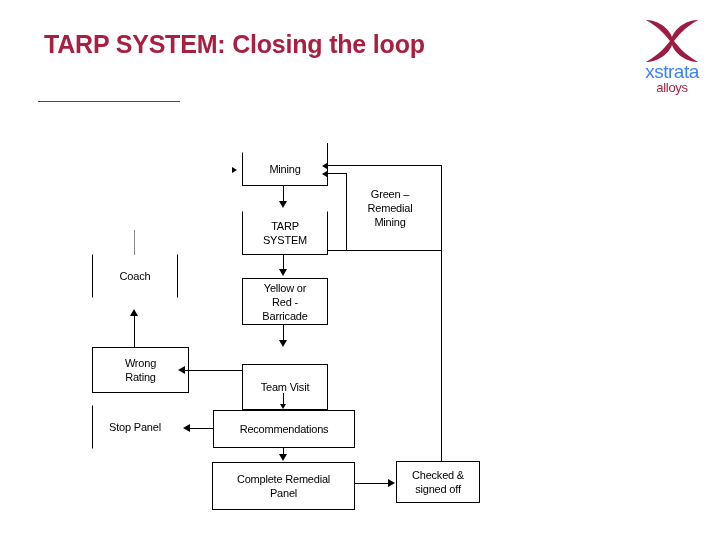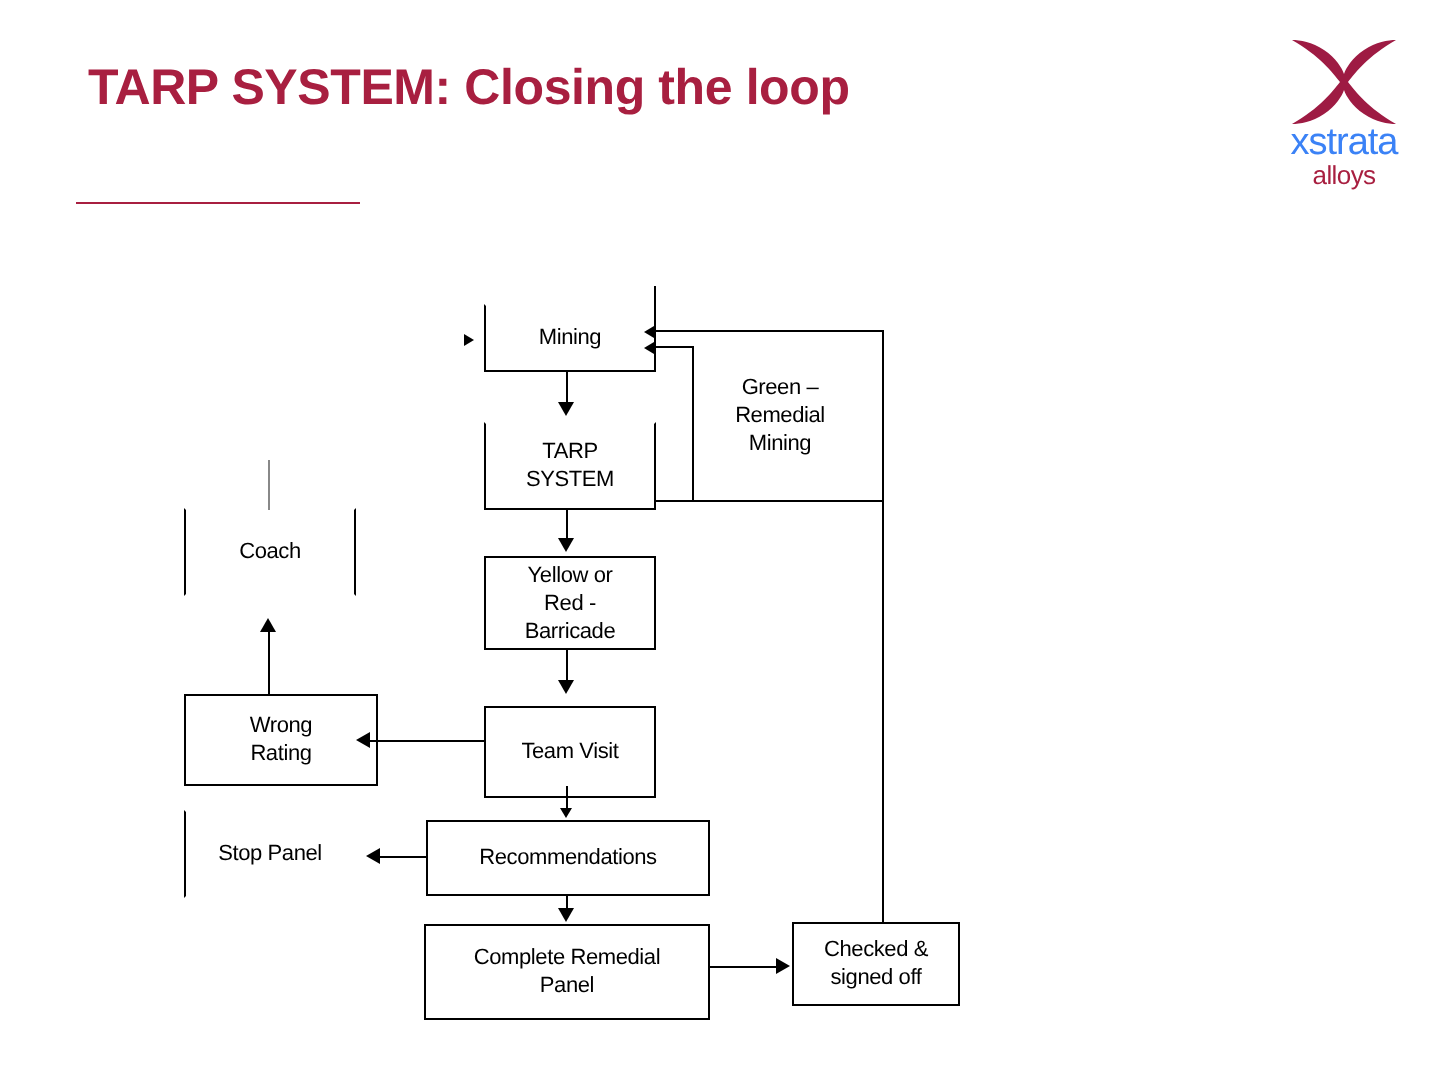--- a/index.html
+++ b/index.html
@@ -235,21 +235,21 @@
     <div class="vline" style="left:134px; top:315px; height:32px;"></div>
     <div class="arrow arrow-up" style="left:130px; top:309px;"></div>
 
     <div class="dnode" style="left:92px; top:347px; width:97px; height:46px;">
       <span>
         <span>Wrong</span><br>
         <span>Rating</span>
       </span>
     </div>
 
-    <div class="dnode" style="left:242px; top:353px; width:86px; height:46px;">
+    <div class="dnode" style="left:242px; top:364px; width:86px; height:46px;">
       <span>Team Visit</span>
     </div>
 
     <div class="hline" style="left:185px; top:370px; width:57px;"></div>
     <div class="arrow arrow-left" style="left:178px; top:366px;"></div>
 
     <div class="vline" style="left:283px; top:393px; height:13px;"></div>
     <div class="arrow arrow-down arrow-sm" style="left:280px; top:404px;"></div>
 
     <div class="dnode no-top no-bottom no-right" style="left:92px; top:405px; width:86px; height:44px;">

